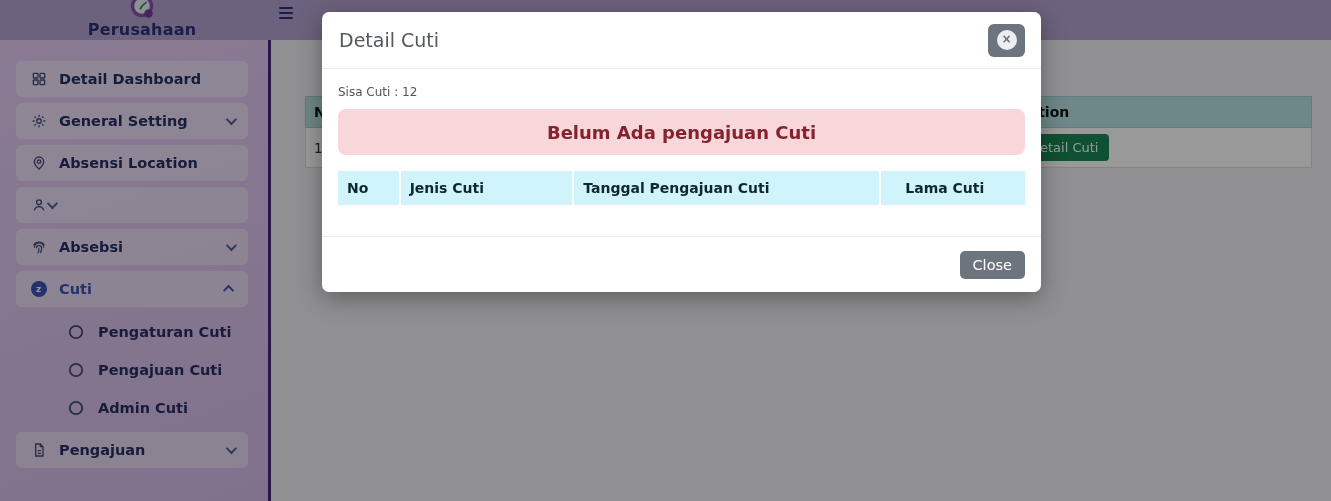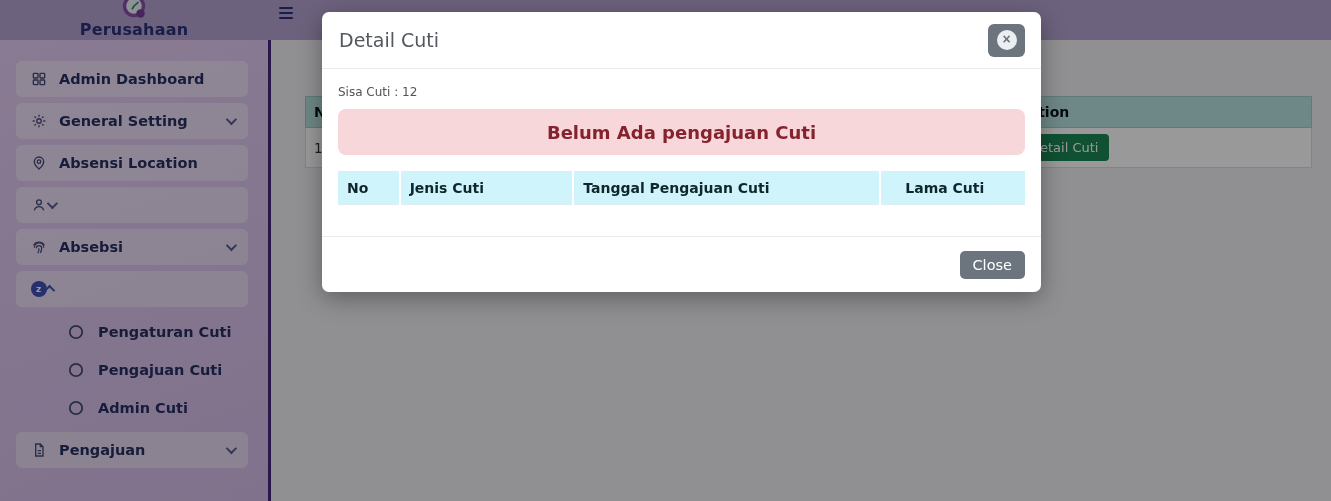--- a/index.html
+++ b/index.html
@@ -1,21 +1,21 @@
 <!DOCTYPE html>
 <html><head>
 <meta charset="utf-8">
 <style>
   * { margin:0; padding:0; box-sizing:border-box; }
   html,body { width:1331px; height:501px; overflow:hidden;
     font-family:"DejaVu Sans","Liberation Sans",sans-serif; background:#f0eff4; }
 
   
   .topbar { position:absolute; left:0; top:0; width:1331px; height:40px; background:#b6a3d0; z-index:1; }
-  .brand { position:absolute; left:0; top:0; width:268px; height:40px; background:#b6a3d0;
+  .brand { position:absolute; left:8px; top:0; width:268px; height:40px; background:#b6a3d0;
     display:flex; flex-direction:column; align-items:center; overflow:hidden; z-index:2; }
   .brand svg { margin-top:-7px; }
   .brand-name { font-size:16px; font-weight:bold; color:#2b3178; margin-top:-3px; letter-spacing:.2px; }
   .hamburger { position:absolute; left:279px; top:7px; width:14px; z-index:2; cursor:pointer; }
   .hamburger i { display:block; height:2px; background:#2b3178; margin-bottom:3px; border-radius:1px; }
 
   
   .sidebar { position:absolute; left:0; top:40px; width:268px; height:461px;
     background:linear-gradient(160deg,#e6cdf6 0%,#ddc4ef 60%,#d6bdea 100%); padding-top:21px; z-index:1; }
   .accent-line { position:absolute; left:268px; top:40px; width:3px; height:461px; background:#48267d; z-index:1; }
@@ -93,21 +93,21 @@
 <div class="sidebar">
   <div class="side-item">
     <span class="icon16">
       <svg width="16" height="16" viewBox="0 0 24 24" fill="none" stroke="#454b76" stroke-width="2">
         <rect x="3.5" y="3.5" width="7" height="7" rx="1"></rect>
           <rect x="13.5" y="3.5" width="7" height="7" rx="1"></rect>
         <rect x="3.5" y="13.5" width="7" height="7" rx="1"></rect>
           <rect x="13.5" y="13.5" width="7" height="7" rx="1"></rect>
       </svg>
       </span>
-    <span class="lbl">Admin Dashboard</span>
+    <span class="lbl">Detail Dashboard</span>
   </div>
   <div class="side-item">
     <span class="icon16">
       <svg width="16" height="16" viewBox="0 0 24 24" fill="none" stroke="#454b76" stroke-width="2">
         <circle cx="12" cy="12" r="3.4"></circle>
         <path d="M12 2.5v3M12 18.5v3M2.5 12h3M18.5 12h3M5.2 5.2l2.1 2.1M16.7 16.7l2.1 2.1M18.8 5.2l-2.1 2.1M7.3 16.7l-2.1 2.1"></path>
       </svg>
       </span>
     <span class="lbl">General Setting</span>
     <span class="chev down"></span>
@@ -139,20 +139,21 @@
           <path d="M3.8 9.5A9.5 9.5 0 0 1 20.2 9.5"></path>
       </svg>
       </span>
     <span class="lbl">Absebsi</span>
     <span class="chev down"></span>
   </div>
   <div class="side-item active">
     <span class="icon16">
       <span class="alarm-badge">z</span>
       </span>
+    <span class="lbl">Cuti</span>
     <span class="chev up"></span>
   </div>
 
   <div class="submenu">
     <div class="sub-item">
       <svg width="16" height="16" viewBox="0 0 16 16">
         <circle cx="8" cy="8" r="6.2" fill="none" stroke="#454b76" stroke-width="1.8"></circle>
         </svg>
       <span class="lbl">Pengaturan Cuti</span>
     </div>

